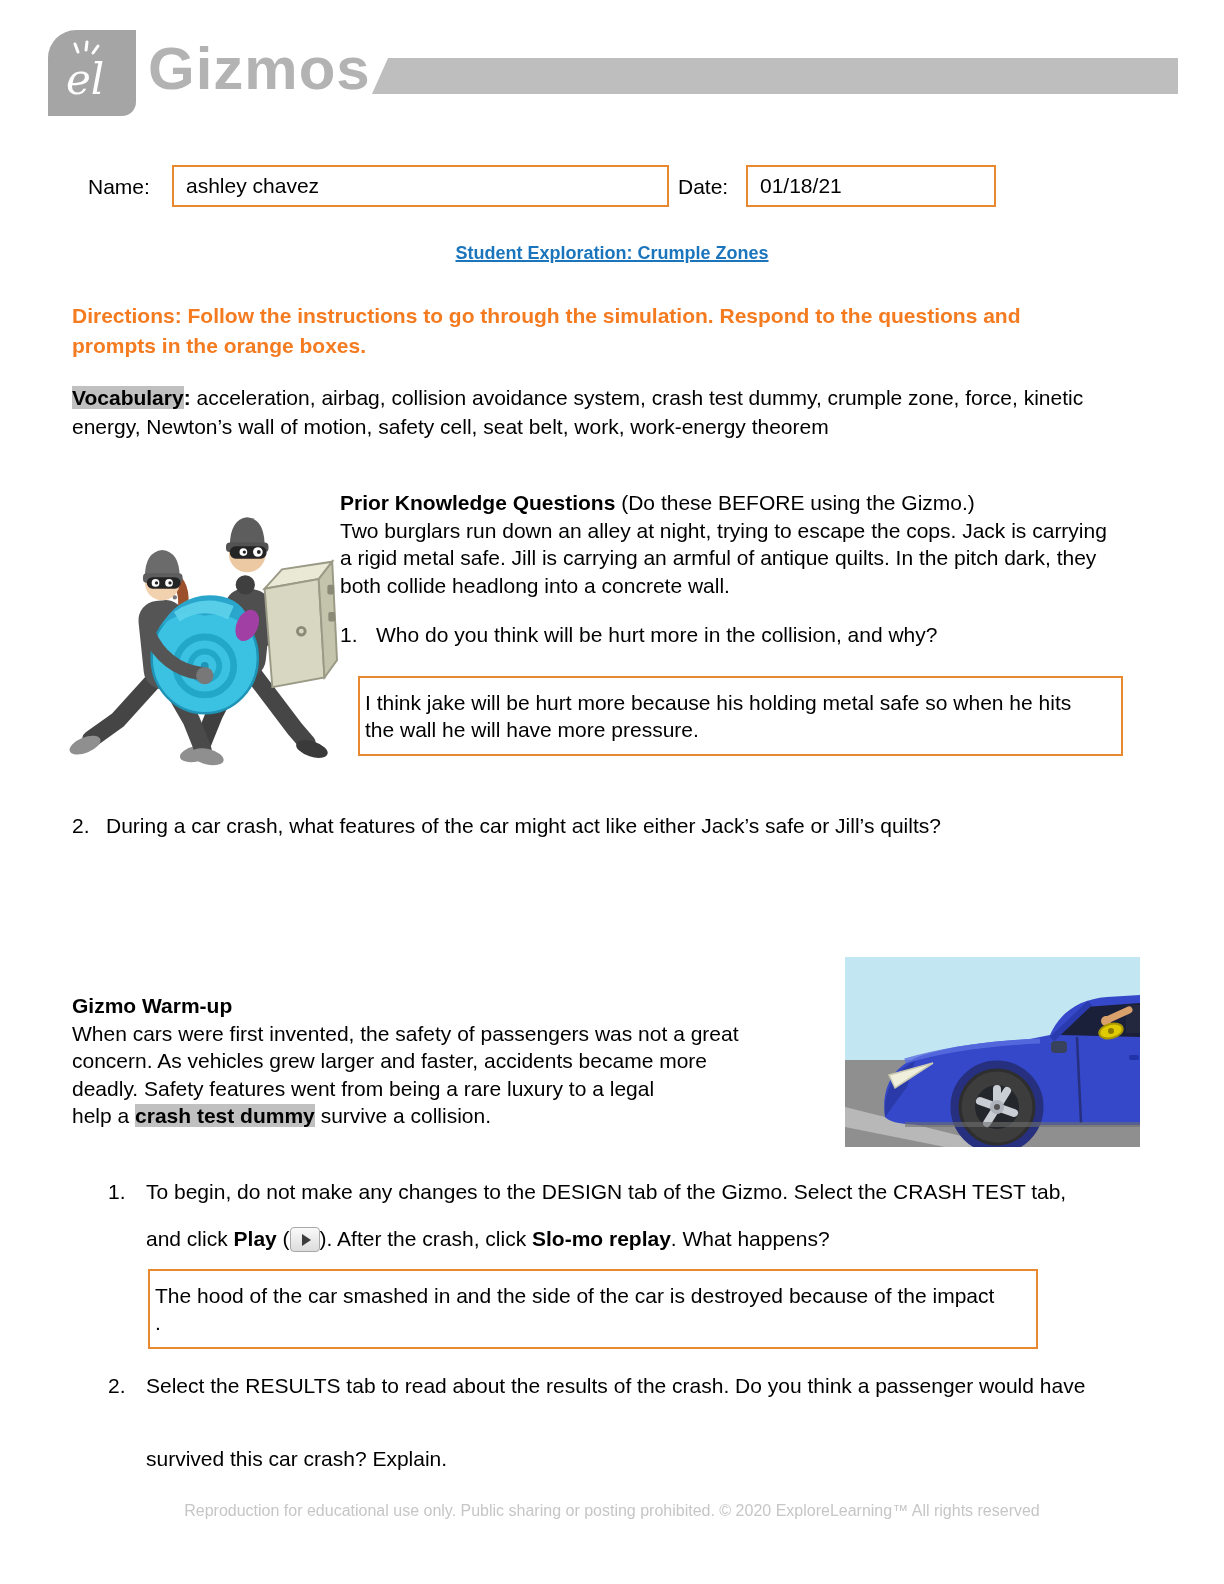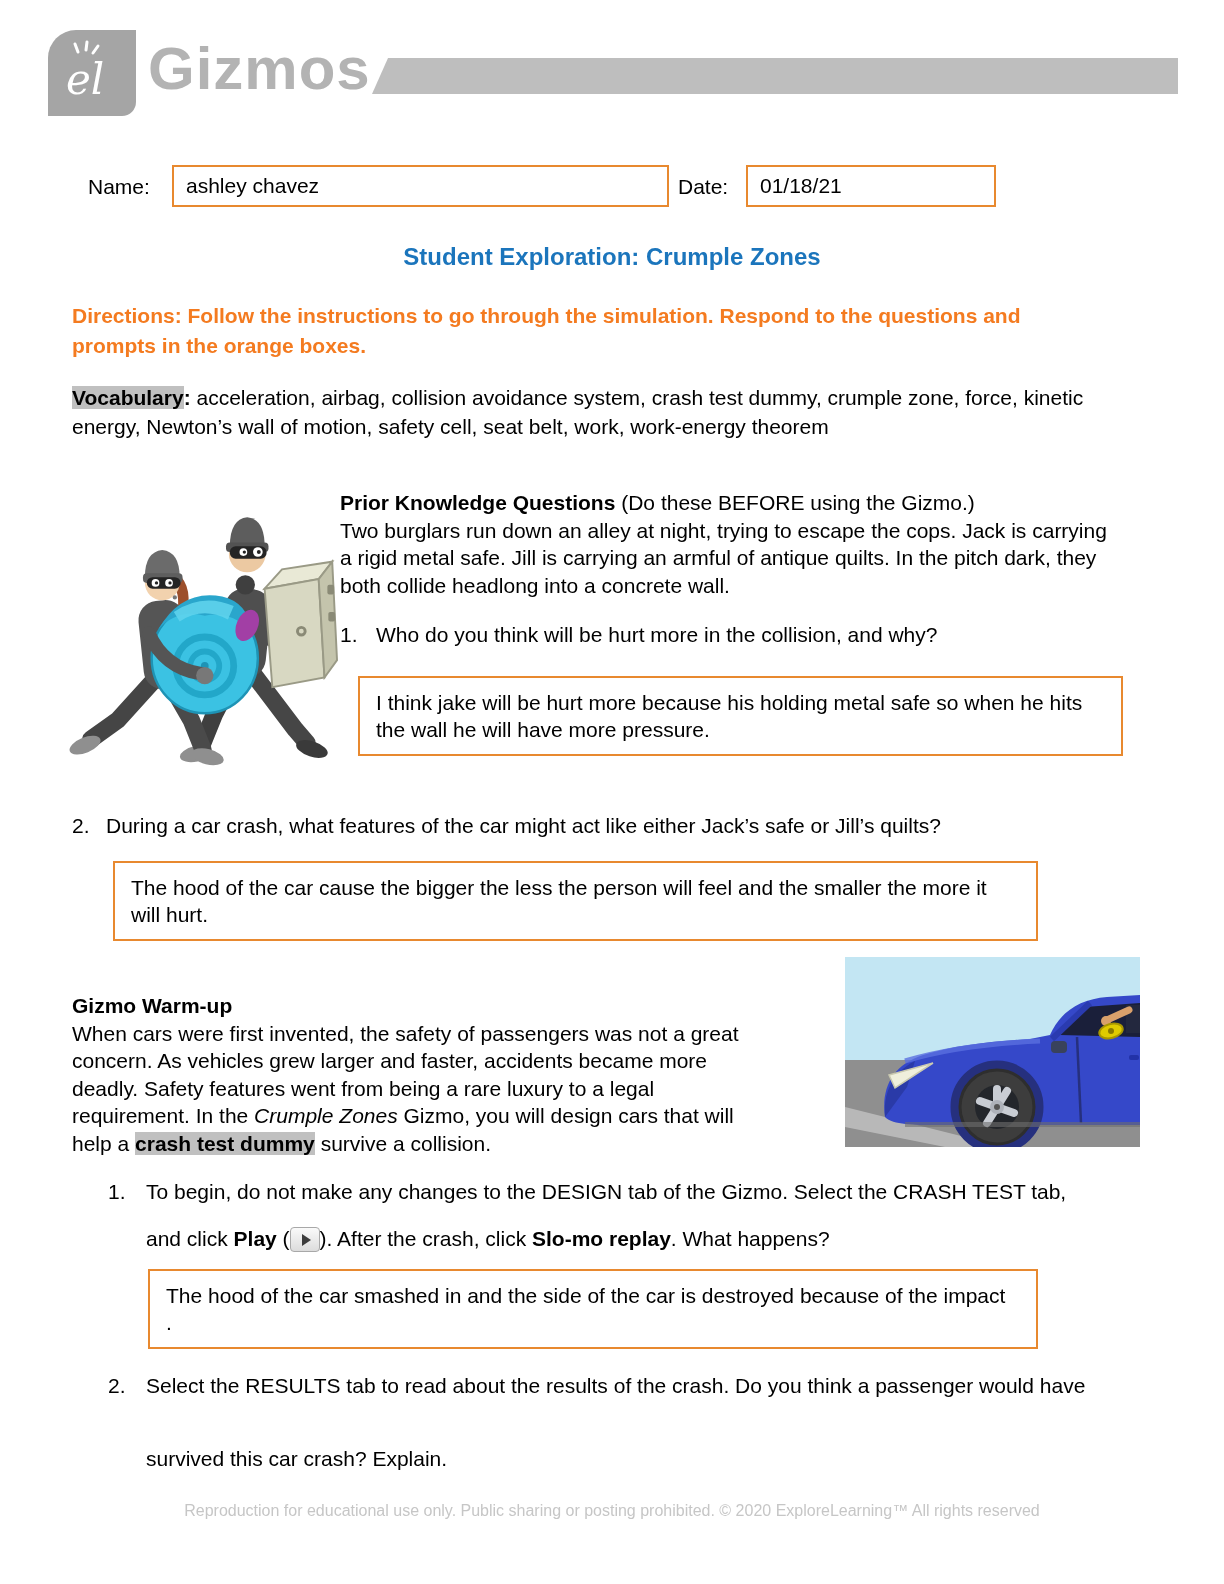--- a/index.html
+++ b/index.html
@@ -24,37 +24,37 @@
   .wordmark{position:absolute;left:148px;top:34px;font-size:60px;font-weight:700;
     color:var(--brand-gray);letter-spacing:1px;}
   .brand-bar{position:absolute;left:372px;top:58px;width:806px;height:36px;
     background:var(--bar-gray);clip-path:polygon(16px 0,100% 0,100% 100%,0 100%);}
   
   .lbl{position:absolute;font-size:21px;}
   .field{position:absolute;height:42px;border:2px solid var(--box-border);
     line-height:38px;padding:0 12px;font-size:21px;background:#fff;}
   
   .title{position:absolute;left:0;top:243px;width:100%;text-align:center;
-    font-size:24px;font-weight:700;color:var(--title-blue);
-    text-decoration-thickness:2px;}
+    font-size:18px;font-weight:700;color:var(--title-blue);
+    text-decoration:underline;text-decoration-thickness:2px;}
   .directions{position:absolute;left:72px;top:301px;width:1020px;
     font-size:21px;font-weight:700;color:var(--accent-orange);line-height:30px;}
   
   .vocab{position:absolute;left:72px;top:383px;width:1080px;line-height:29px;}
   .b{font-weight:700;}
   .i{font-style:italic;}
   .hl{background:var(--highlight-gray);font-weight:700;}
   
   .burglars{position:absolute;left:58px;top:490px;width:280px;height:294px;}
   .prior-text{position:absolute;left:340px;top:489px;width:812px;line-height:27.5px;}
   .spacer22{height:22px;}
   .qrow{display:flex;}
   .qnum{flex:0 0 36px;}
   .abox{position:absolute;border:2px solid var(--box-border);background:#fff;
-    padding:11px 16px;line-height:27px;font-size:21px;}
+    padding:11px 5px;line-height:27px;font-size:21px;}
   .q2row{position:absolute;left:72px;top:812px;width:1030px;display:flex;line-height:28px;}
   .q2row .qnum{flex:0 0 34px;}
   
   .warmup{position:absolute;left:72px;top:992px;width:706px;line-height:27.5px;}
   .car{position:absolute;left:845px;top:957px;width:295px;height:190px;}
   .witem{position:absolute;display:flex;}
   .witem .qnum{flex:0 0 38px;}
   .wline2{margin-top:23px;}
   .play-btn{display:inline-block;width:30px;height:25px;
     background:linear-gradient(#fafafa,#dcdcdc);border:1px solid #a8a8a8;
@@ -169,31 +169,26 @@
   <div class="abox" style="left:358px;top:676px;width:765px;">
     <div>I think jake will be hurt more because his holding metal safe so when he hits</div>
     <div>the wall he will have more pressure.</div>
   </div>
 
   <div class="q2row">
     <span class="qnum">2.</span>
     <span>During a car crash, what features of the car might act like either Jack’s safe or Jill’s quilts?</span>
   </div>
 
-  <div class="abox" style="left:113px;top:861px;width:925px;">
-    <div>The hood of the car cause the bigger the less the person will feel and the smaller the more it</div>
-    <div>will hurt.</div>
-  </div>
 
   <div class="warmup">
     <div class="b">Gizmo Warm-up</div>
     <div>When cars were first invented, the safety of passengers was not a great</div>
     <div>concern. As vehicles grew larger and faster, accidents became more</div>
     <div>deadly. Safety features went from being a rare luxury to a legal</div>
-    <div><span>requirement. In the </span><span class="i">Crumple Zones</span><span> Gizmo, you will design cars that will</span></div>
     <div><span>help a </span><span class="hl">crash test dummy</span><span> survive a collision.</span></div>
   </div>
 
   <svg class="car" viewBox="0 0 295 190">
     <rect x="0" y="0" width="295" height="103" fill="#C3E6F3"></rect>
     <rect x="0" y="103" width="295" height="87" fill="#8F8F8F"></rect>
     <polygon points="0,150 160,190 100,190 0,170" fill="#B8B8B8"></polygon>
 
     <path d="M40 160 C36 130 48 108 78 98 C110 88 150 84 185 82 L205 78 C215 55 235 42 262 40 L295 38 L295 168 L90 168 C70 168 48 168 40 160 Z" fill="#3548C9"></path>
     <path d="M60 104 C100 92 150 86 195 84" stroke="#5A6FE0" stroke-width="5" fill="none" opacity="0.8"></path>

